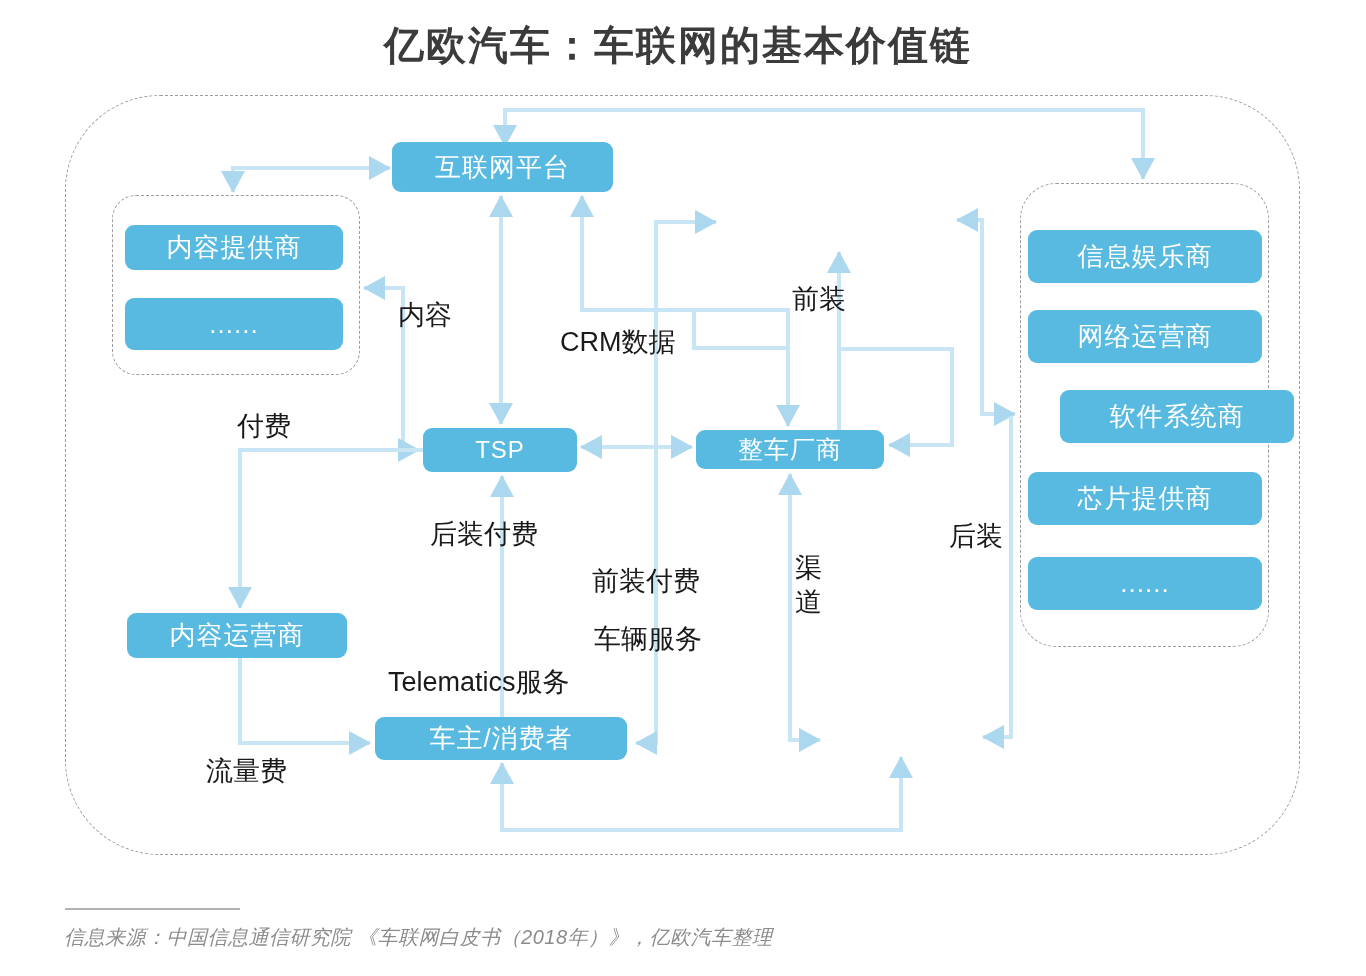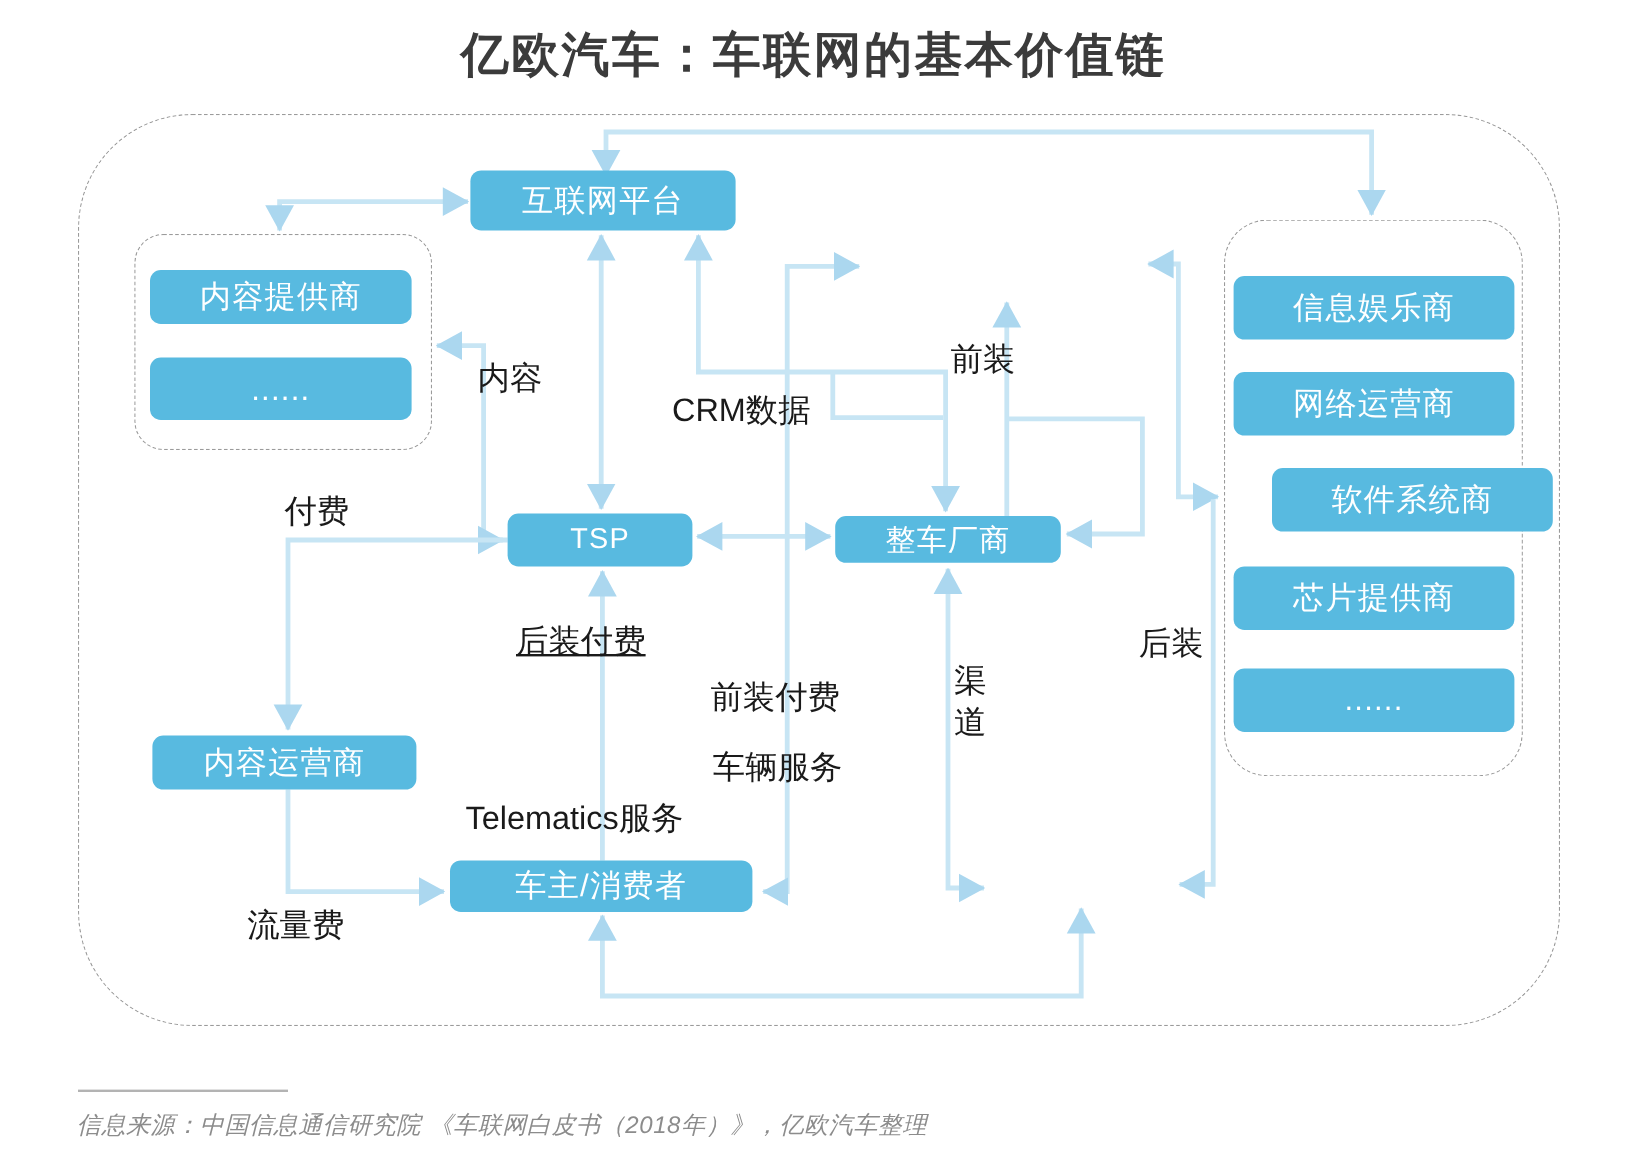--- a/index.html
+++ b/index.html
@@ -86,21 +86,21 @@
   <div class="node" style="left:1028px;top:230px;width:234px;height:53px;">信息娱乐商</div>
   <div class="node" style="left:1028px;top:310px;width:234px;height:53px;">网络运营商</div>
   <div class="node" style="left:1028px;top:390px;width:234px;height:53px;margin-left:32px;">软件系统商</div>
   <div class="node" style="left:1028px;top:472px;width:234px;height:53px;">芯片提供商</div>
   <div class="node" style="left:1028px;top:557px;width:234px;height:53px;">......</div>
 
   <div class="edge-label" style="left:398px;top:297px;">内容</div>
   <div class="edge-label" style="left:560px;top:324px;text-align:right;">CRM数据</div>
   <div class="edge-label" style="left:792px;top:281px;">前装</div>
   <div class="edge-label" style="left:237px;top:408px;">付费</div>
-  <div class="edge-label" style="left:430px;top:516px;text-decoration:underline;">后装付费</div>
+  <div class="edge-label" style="left:430px;top:516px;">后装付费</div>
   <div class="edge-label" style="left:592px;top:563px;">前装付费</div>
   <div class="edge-label" style="left:594px;top:621px;">车辆服务</div>
   <div class="edge-label vertical" style="left:795px;top:552px;">渠道</div>
   <div class="edge-label" style="left:949px;top:518px;">后装</div>
   <div class="edge-label" style="left:388px;top:664px;">Telematics服务</div>
   <div class="edge-label" style="left:186px;top:753px;margin-left:20px;">流量费</div>
 
   <div id="source-rule"></div>
   <div id="source-note">信息来源：中国信息通信研究院 《车联网白皮书（2018年）》，亿欧汽车整理</div>
 

